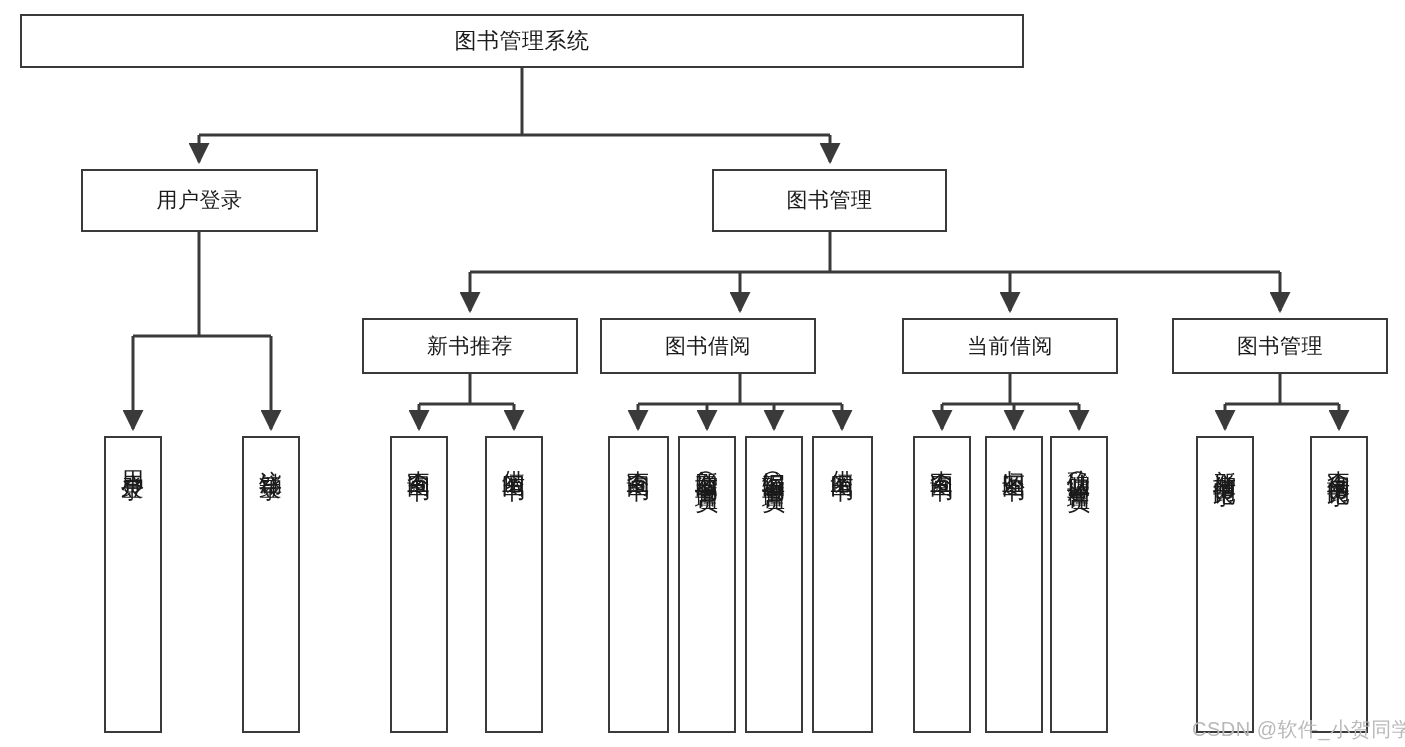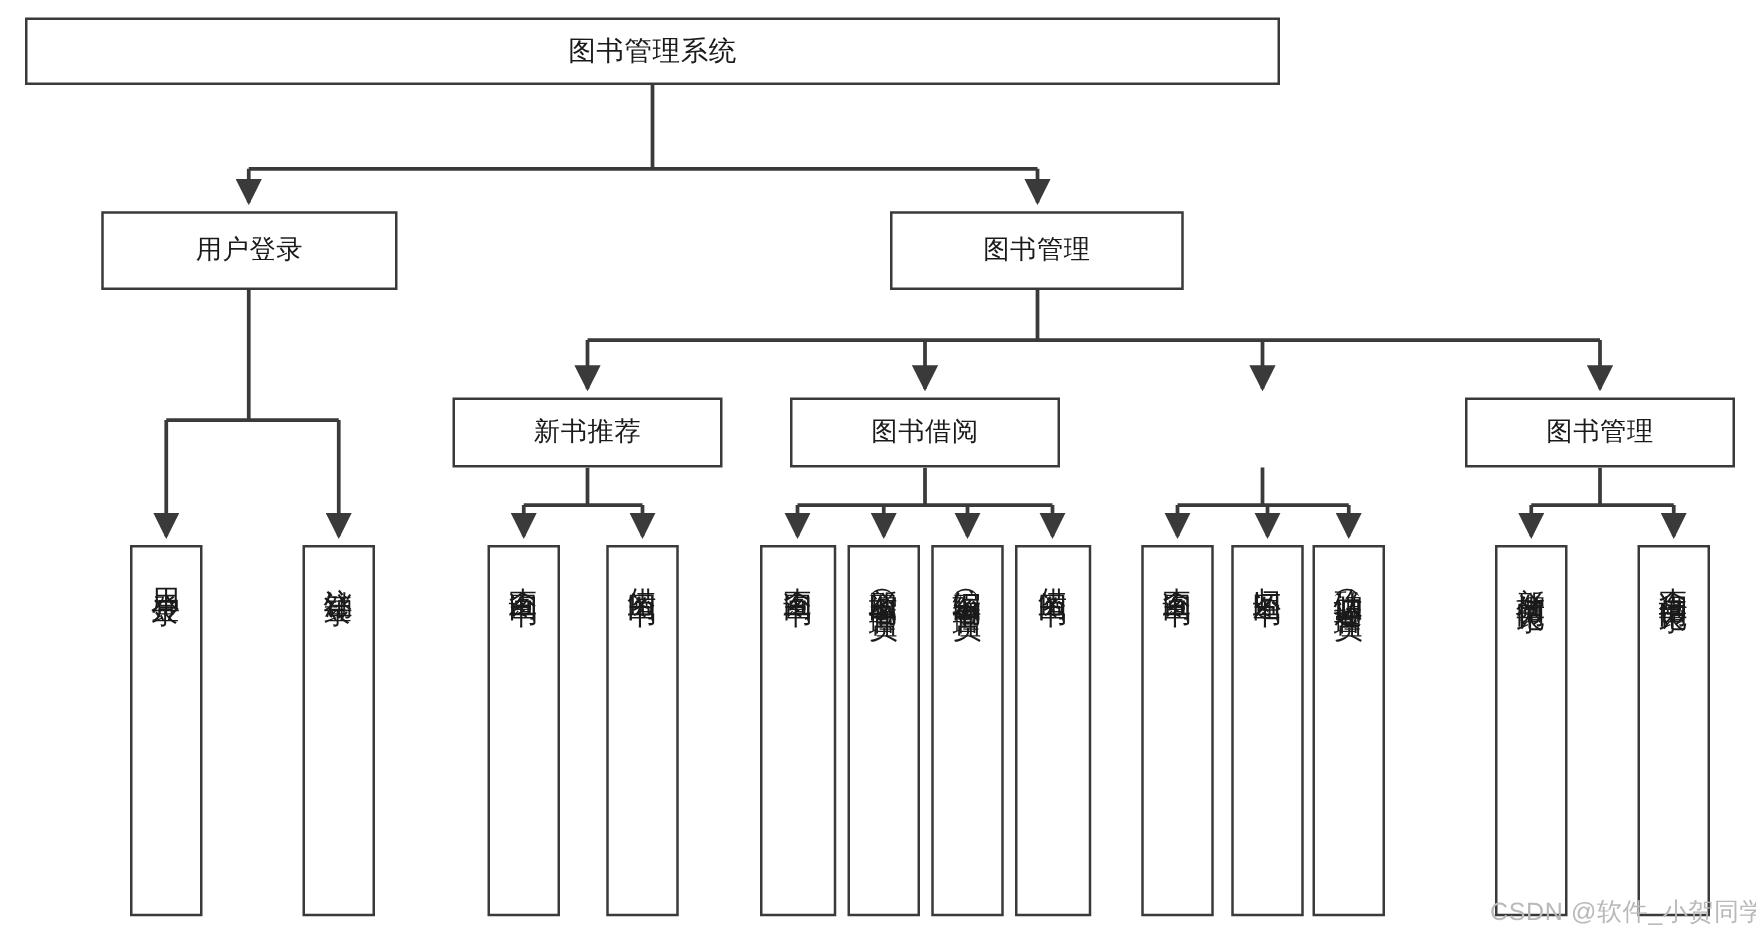--- a/index.html
+++ b/index.html
@@ -132,22 +132,25 @@
   <div class="node horiz" style="left:81px; top:169px; width:237px; height:63px;">
     <span class="label">用户登录</span>
   </div>
   <div class="node horiz" style="left:712px; top:169px; width:235px; height:63px;">
     <span class="label">图书管理</span>
   </div>
 
   <div class="node horiz" style="left:362px; top:318px; width:216px; height:56px;">
     <span class="label">新书推荐</span>
   </div>
-  <div class="node horiz" style="left:632px; top:318px; width:216px; height:56px;">
+  <div class="node horiz" style="left:600px; top:318px; width:216px; height:56px;">
     <span class="label">图书借阅</span>
+  </div>
+  <div class="node horiz" style="left:902px; top:318px; width:216px; height:56px;">
+    <span class="label">当前借阅</span>
   </div>
   <div class="node horiz" style="left:1172px; top:318px; width:216px; height:56px;">
     <span class="label">图书管理</span>
   </div>
 
   <div class="node vert" style="left:104px; top:436px; width:58px; height:297px;">
     <span class="label">用户登录</span>
   </div>
   <div class="node vert" style="left:242px; top:436px; width:58px; height:297px;">
     <span class="label">注销登录</span>

